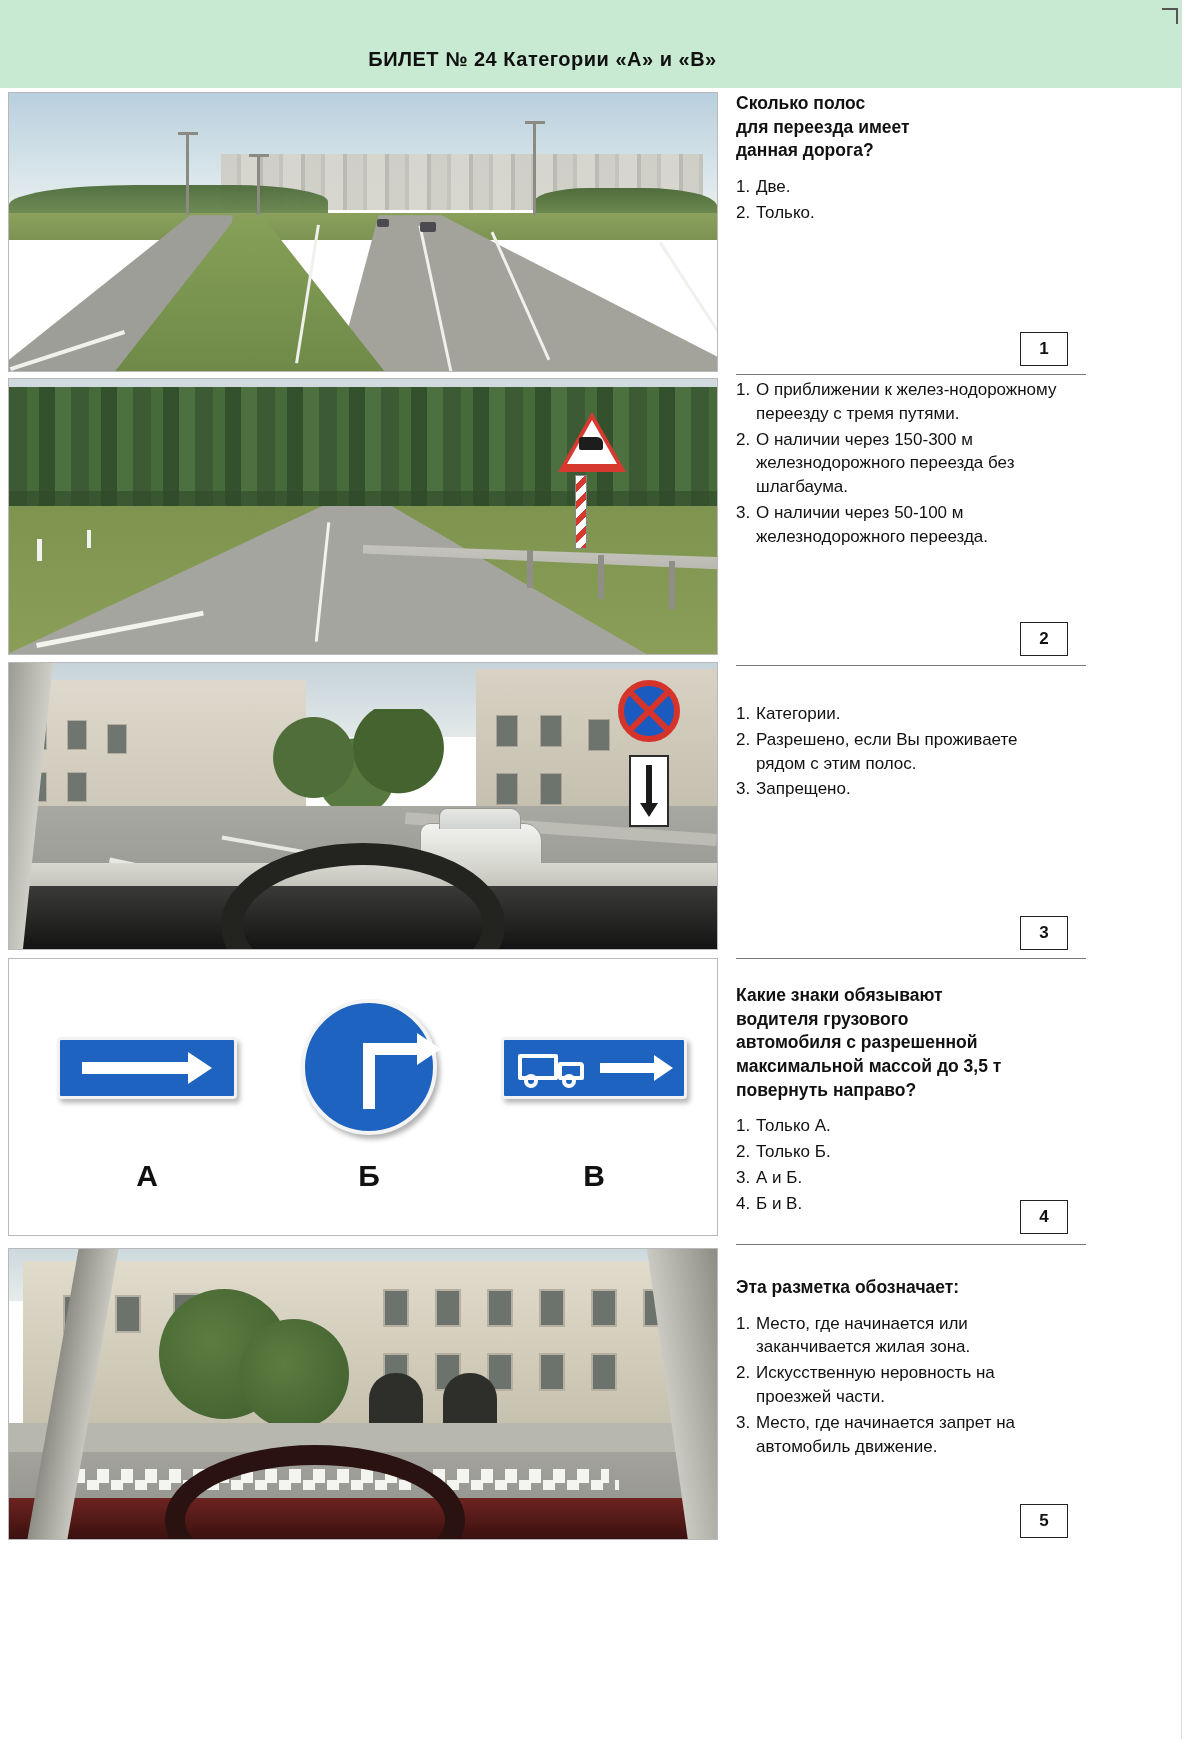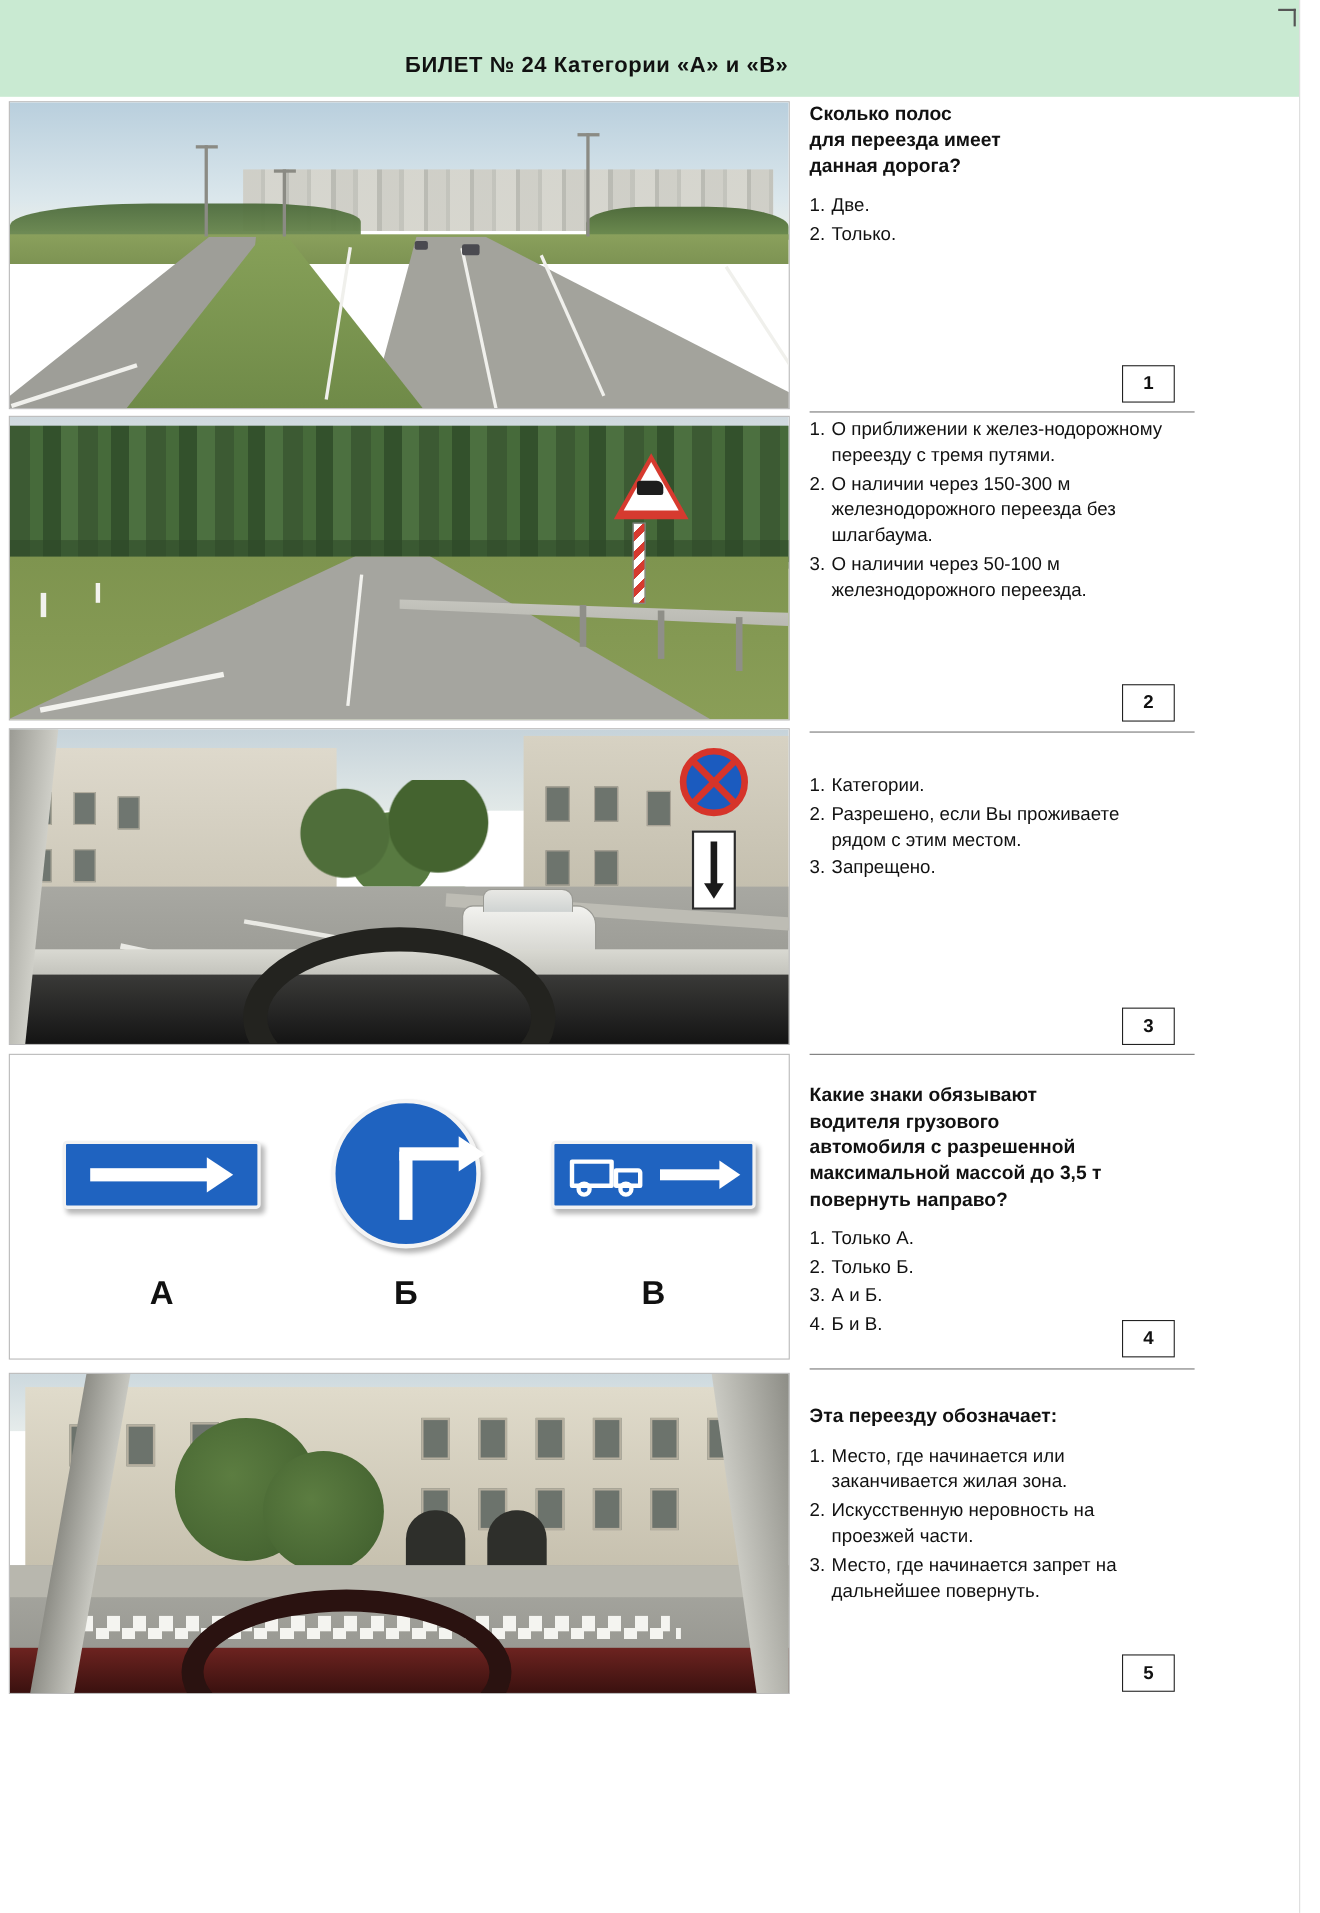--- a/index.html
+++ b/index.html
@@ -603,21 +603,21 @@
     </div>
 
     <div class="qtext" style="top:40px;">
       <div class="answers">
         <div class="answer">
           <span class="num">1.</span>
           <span class="txt">Категории.</span>
         </div>
         <div class="answer">
           <span class="num">2.</span>
-          <span class="txt">Разрешено, если Вы проживаете рядом с этим местом.</span>
+          <span class="txt">Разрешено, если Вы проживаете рядом с этим полос.</span>
         </div>
         <div class="answer">
           <span class="num">3.</span>
           <span class="txt">Запрещено.</span>
         </div>
       </div>
     </div>
     <div class="qnum-box" style="left:1012px; top:254px;">3</div>
     <div class="hr" style="top:296px;"></div>
   </div>
@@ -708,33 +708,33 @@
       <div class="marking" style="left:40px; top:76%; width:560px;"></div>
       <div class="marking2" style="left:30px; top:79.5%; width:580px;"></div>
       <div class="dash"></div>
       <div class="wheelrim" style="left:22%; bottom:-56px;"></div>
       <div class="pillar" style="left:44px; top:0; transform:skewX(-10deg);"></div>
       <div class="pillar-r"></div>
     </div>
 
     <div class="qtext" style="top:28px;">
       <div class="qtitle">
-        <div>Эта переезду обозначает:</div>
+        <div>Эта разметка обозначает:</div>
       </div>
       <div class="answers">
         <div class="answer">
           <span class="num">1.</span>
           <span class="txt">Место, где начинается или заканчивается жилая зона.</span>
         </div>
         <div class="answer">
           <span class="num">2.</span>
           <span class="txt">Искусственную неровность на проезжей части.</span>
         </div>
         <div class="answer">
           <span class="num">3.</span>
-          <span class="txt">Место, где начинается запрет на дальнейшее повернуть.</span>
+          <span class="txt">Место, где начинается запрет на автомобиль движение.</span>
         </div>
       </div>
     </div>
     <div class="qnum-box" style="left:1012px; top:256px;">5</div>
   </div>
 
 </div>
 
 </body></html>

